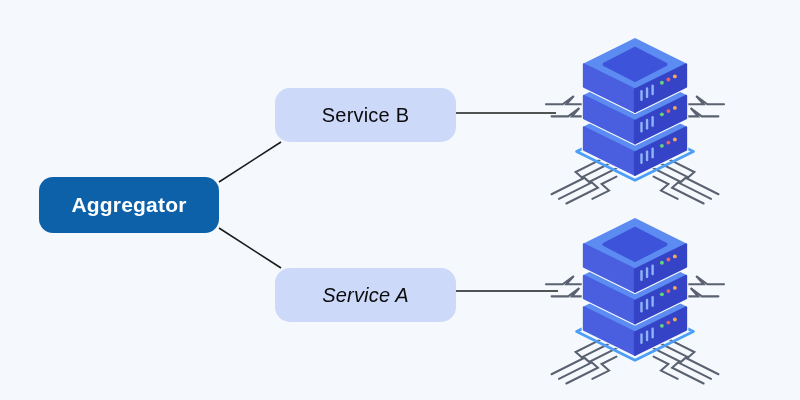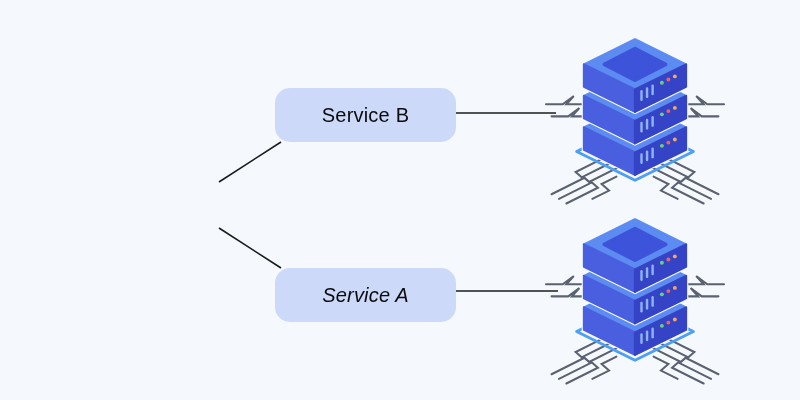--- a/index.html
+++ b/index.html
@@ -151,20 +151,21 @@
     </defs>
   </svg>
 
   <svg class="edges-layer">
     <line x1="219" y1="182" x2="281" y2="142"></line>
     <line x1="219" y1="228" x2="281" y2="268"></line>
     <line x1="456" y1="113" x2="556" y2="113"></line>
     <line x1="456" y1="291" x2="558" y2="291"></line>
   </svg>
 
+  <div class="node primary" id="node-aggregator">Aggregator</div>
 
   <div class="node secondary" id="node-service-b">Service B</div>
 
   <div class="node secondary" id="node-service-a">Service A</div>
 
   <svg class="server-icon" id="server-b-icon" viewBox="0 0 220 200">
     <use href="#server-stack" width="220" height="200"></use>
   </svg>
 
   <svg class="server-icon" id="server-a-icon" viewBox="0 0 220 200">

